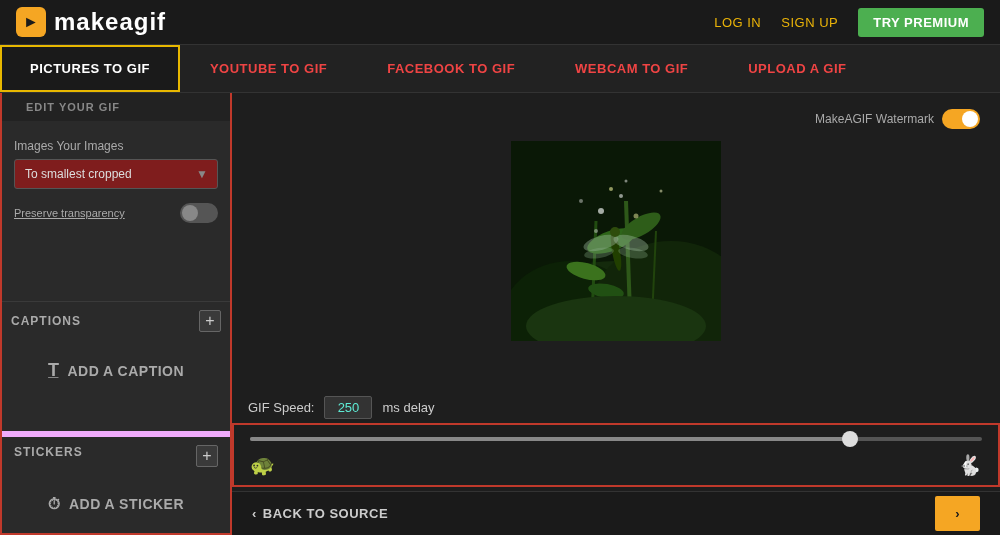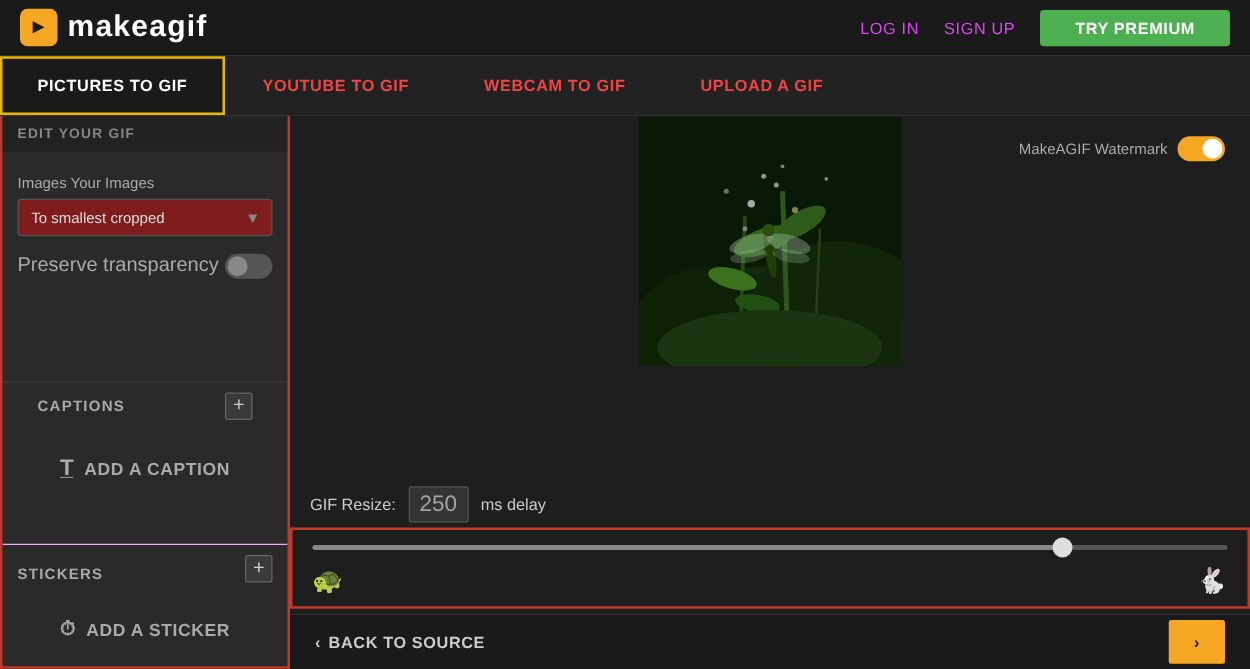--- a/index.html
+++ b/index.html
@@ -44,31 +44,31 @@
       font-size: 24px;
       font-weight: bold;
       letter-spacing: 1px;
     }
     .header-right {
       display: flex;
       align-items: center;
       gap: 20px;
     }
     .header-link {
-      color: #d946ef;
+      color: #eab308;
       font-size: 13px;
       text-transform: uppercase;
       cursor: pointer;
       letter-spacing: 0.5px;
     }
     .try-premium-btn {
       background: #4caf50;
       color: #fff;
       border: none;
-      padding: 7px 28px;
+      padding: 7px 15px;
       font-size: 13px;
       font-weight: bold;
       border-radius: 3px;
       cursor: pointer;
       text-transform: uppercase;
       letter-spacing: 0.5px;
     }
 
     
     .nav-tabs {
@@ -108,21 +108,21 @@
       background: #2a2a2a;
       border: 2px solid #c0392b;
       border-top: none;
       display: flex;
       flex-direction: column;
       overflow-y: auto;
       flex-shrink: 0;
     }
     .sidebar-section-title {
       background: #222;
-      padding: 8px 12px;
+      padding: 8px 24px;
       font-size: 11px;
       font-weight: bold;
       color: #888;
       text-transform: uppercase;
       letter-spacing: 1px;
     }
     .sidebar-inner {
       padding: 12px;
       flex: 1;
     }
@@ -155,22 +155,23 @@
       pointer-events: none;
       font-size: 12px;
     }
     .preserve-row {
       display: flex;
       align-items: center;
       justify-content: space-between;
       margin-bottom: 12px;
     }
     .preserve-label {
-      font-size: 16px;
-      color: #aaa;
+      font-size: 11px;
+      color: #aaa;
+      text-decoration: underline;
     }
     .toggle {
       width: 38px;
       height: 20px;
       background: #555;
       border-radius: 10px;
       position: relative;
       cursor: pointer;
     }
     .toggle-knob {
@@ -182,21 +183,21 @@
       top: 2px;
       left: 2px;
       transition: left 0.2s;
     }
 
     
     .captions-header {
       display: flex;
       align-items: center;
       justify-content: space-between;
-      padding: 8px 28px;
+      padding: 8px 9px;
       border-top: 1px solid #3a3a3a;
     }
     .captions-title {
       font-size: 12px;
       font-weight: bold;
       color: #aaa;
       text-transform: uppercase;
       letter-spacing: 1px;
     }
     .plus-btn {
@@ -227,24 +228,24 @@
     }
     .caption-icon {
       font-size: 18px;
       font-weight: bold;
       color: #aaa;
     }
 
     
     .stickers-header {
       display: flex;
-      align-items: flex-end;
+      align-items: flex-start;
       justify-content: space-between;
       padding: 8px 12px;
-      border-top: 1px solid #f0abfc;
+      border-top: 6px solid #f0abfc;
     }
     .stickers-title {
       font-size: 12px;
       font-weight: bold;
       color: #aaa;
       text-transform: uppercase;
       letter-spacing: 1px;
     }
     .add-sticker-btn {
       display: flex;
@@ -267,20 +268,21 @@
     .content-area {
       flex: 1;
       display: flex;
       flex-direction: column;
       position: relative;
       background: #1e1e1e;
     }
     .gif-preview-area {
       flex: 1;
       display: flex;
+      align-items: center;
       justify-content: center;
       position: relative;
     }
     .watermark-row {
       position: absolute;
       top: 16px;
       right: 20px;
       display: flex;
       align-items: center;
       gap: 8px;
@@ -322,23 +324,23 @@
       display: flex;
       align-items: center;
       gap: 10px;
       font-size: 13px;
       color: #ccc;
     }
     .speed-input {
       width: 48px;
       background: #333;
       border: 1px solid #555;
-      color: #a3a3a3;
+      color: #5eead4;
       padding: 3px 6px;
-      font-size: 18px;
+      font-size: 13px;
       text-align: center;
       border-radius: 2px;
     }
 
     
     .slider-area {
       padding: 4px 16px 8px 16px;
       border: 2px solid #c0392b;
       margin: 0 0 4px 0;
     }
@@ -440,20 +442,21 @@
   <div class="header-right">
     <span class="header-link">LOG IN</span>
     <span class="header-link">SIGN UP</span>
     <button class="try-premium-btn">TRY PREMIUM</button>
   </div>
 </div>
 
 <div class="nav-tabs">
   <div class="nav-tab active">PICTURES TO GIF</div>
   <div class="nav-tab">YOUTUBE TO GIF</div>
+  <div class="nav-tab">FACEBOOK TO GIF</div>
   <div class="nav-tab">WEBCAM TO GIF</div>
   <div class="nav-tab">UPLOAD A GIF</div>
 </div>
 
 <div class="main-layout">
 
   <div class="sidebar">
     <div class="sidebar-section-title">EDIT YOUR GIF</div>
     <div style="height:6px;"></div>
     <div class="sidebar-inner">
@@ -544,21 +547,21 @@
 
           <ellipse cx="105" cy="185" rx="90" ry="30" fill="#1a3510"></ellipse>
 
           <circle cx="70" cy="60" r="2" fill="white" opacity="0.4"></circle>
           <circle cx="150" cy="50" r="1.5" fill="#ffffcc" opacity="0.5"></circle>
         </svg>
       </div>
     </div>
 
     <div class="speed-controls">
-      <span>GIF Resize:</span>
+      <span>GIF Speed:</span>
       <input class="speed-input" type="text" value="250" style="">
       <span>ms delay</span>
     </div>
 
     <div class="slider-area">
       <div class="slider-track-container">
         <div class="slider-track">
           <div class="slider-fill"></div>
           <div class="slider-thumb"></div>
         </div>

